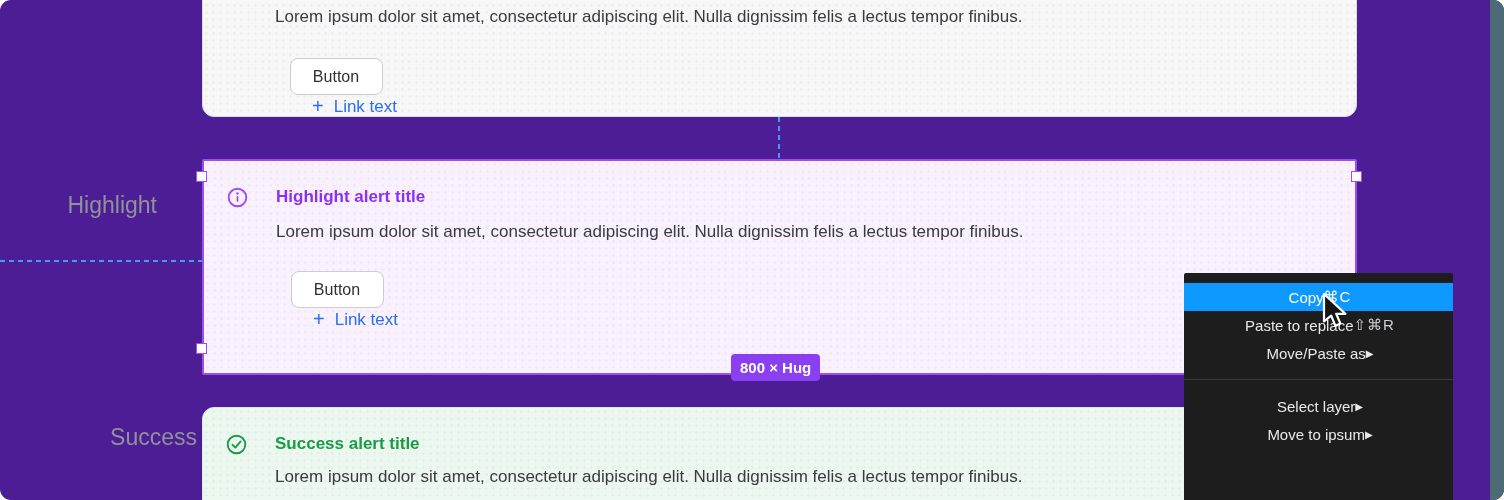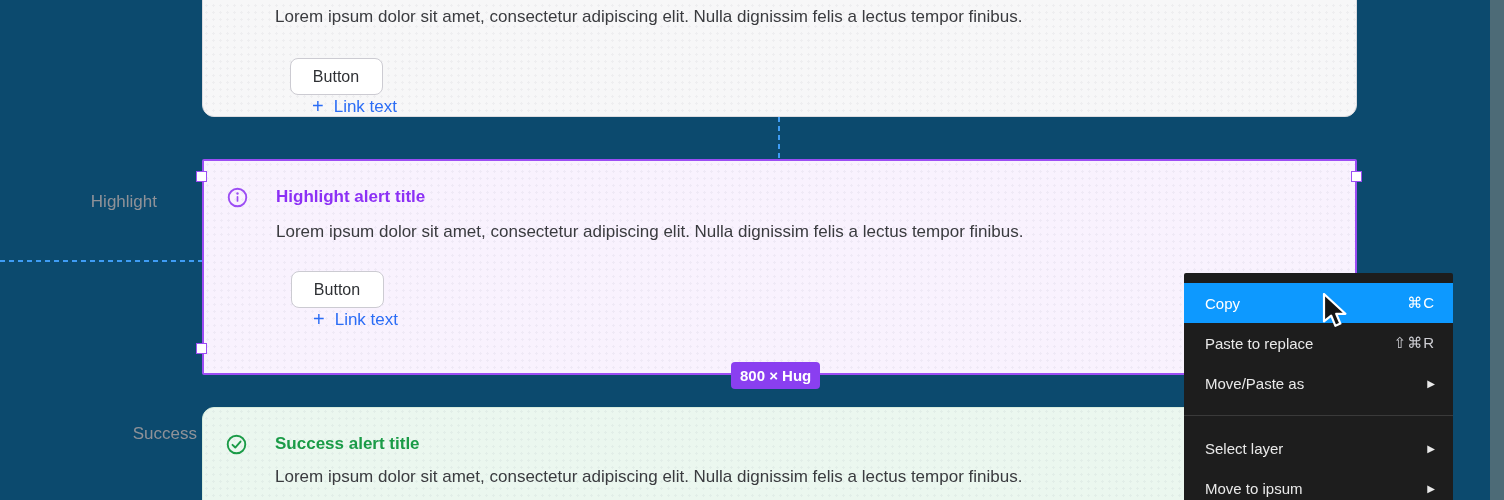--- a/index.html
+++ b/index.html
@@ -4,21 +4,22 @@
 <style>
   * { margin: 0; padding: 0; box-sizing: border-box; }
   html, body { background: #ffffff; }
   body { font-family: "Liberation Sans", sans-serif; }
 
   #canvas {
     position: relative;
     width: 1504px;
     height: 500px;
     overflow: hidden;
-    background: #0c4a6e;
+    background: #4c1d95;
+    border-radius: 11px;
   }
 
   
   .card {
     position: absolute;
     left: 202px;
     width: 1155px;
     background-image: radial-gradient(rgba(110,110,140,0.07) 1px, transparent 1.2px);
     background-size: 7px 7px;
   }
@@ -75,58 +76,58 @@
     color: #2b6df5; font-size: 17px; font-weight: 500;
     cursor: pointer; white-space: nowrap;
   }
   .link .plus { font-size: 20px; font-weight: 400; margin-right: 10px; }
 
   
   .section-label {
     position: absolute;
     width: 157px; left: 0;
     text-align: right;
-    font-size: 17px; color: #909298;
+    font-size: 23px; color: #909298;
   }
 
   
   .guide-v {
     position: absolute; left: 778px; top: 0; width: 2px; height: 176px;
     background-image: repeating-linear-gradient(180deg, #3f9cf5 0 5px, transparent 5px 9px);
   }
   .guide-h {
     position: absolute; left: 0; top: 260px; width: 202px; height: 2px;
     background-image: repeating-linear-gradient(90deg, #3f9cf5 0 5px, transparent 5px 9px);
   }
 
   
   .handle {
     position: absolute; width: 11px; height: 11px;
     background: #ffffff; border: 1.8px solid #9c4df4;
   }
   .size-badge {
-    position: absolute; left: 731px; top: 362px;
+    position: absolute; left: 731px; top: 354px;
     height: 27px; padding: 0 9px;
     background: #8a3ff0; border-radius: 4px;
     color: #ffffff; font-size: 15px; font-weight: 600;
     display: flex; align-items: center; white-space: nowrap;
   }
 
   
   .context-menu {
     position: absolute; left: 1184px; top: 273px;
     width: 269px; height: 240px;
     background: #1d1d1d;
     border-radius: 2px;
     padding-top: 10px;
     z-index: 20;
   }
   .menu-item {
-    height: 40px; padding: 0 18px 0 21px;
-    display: flex; align-items: center; justify-content: space-between;
+    height: 28px; padding: 0 18px 0 21px;
+    display: flex; align-items: center; justify-content: center;
     font-size: 15px; color: #e9e9e9;
     cursor: pointer; white-space: nowrap;
   }
   .menu-item.highlighted { background: #0d99ff; color: #ffffff; }
   .mi-shortcut { font-size: 15px; color: #cfcfd4; letter-spacing: 1px; }
   .menu-item.highlighted .mi-shortcut { color: #ffffff; }
   .mi-arrow { font-size: 10px; color: #e9e9e9; }
   .menu-sep { height: 1px; background: #3a3a3a; margin: 12px 0; }
 
   

